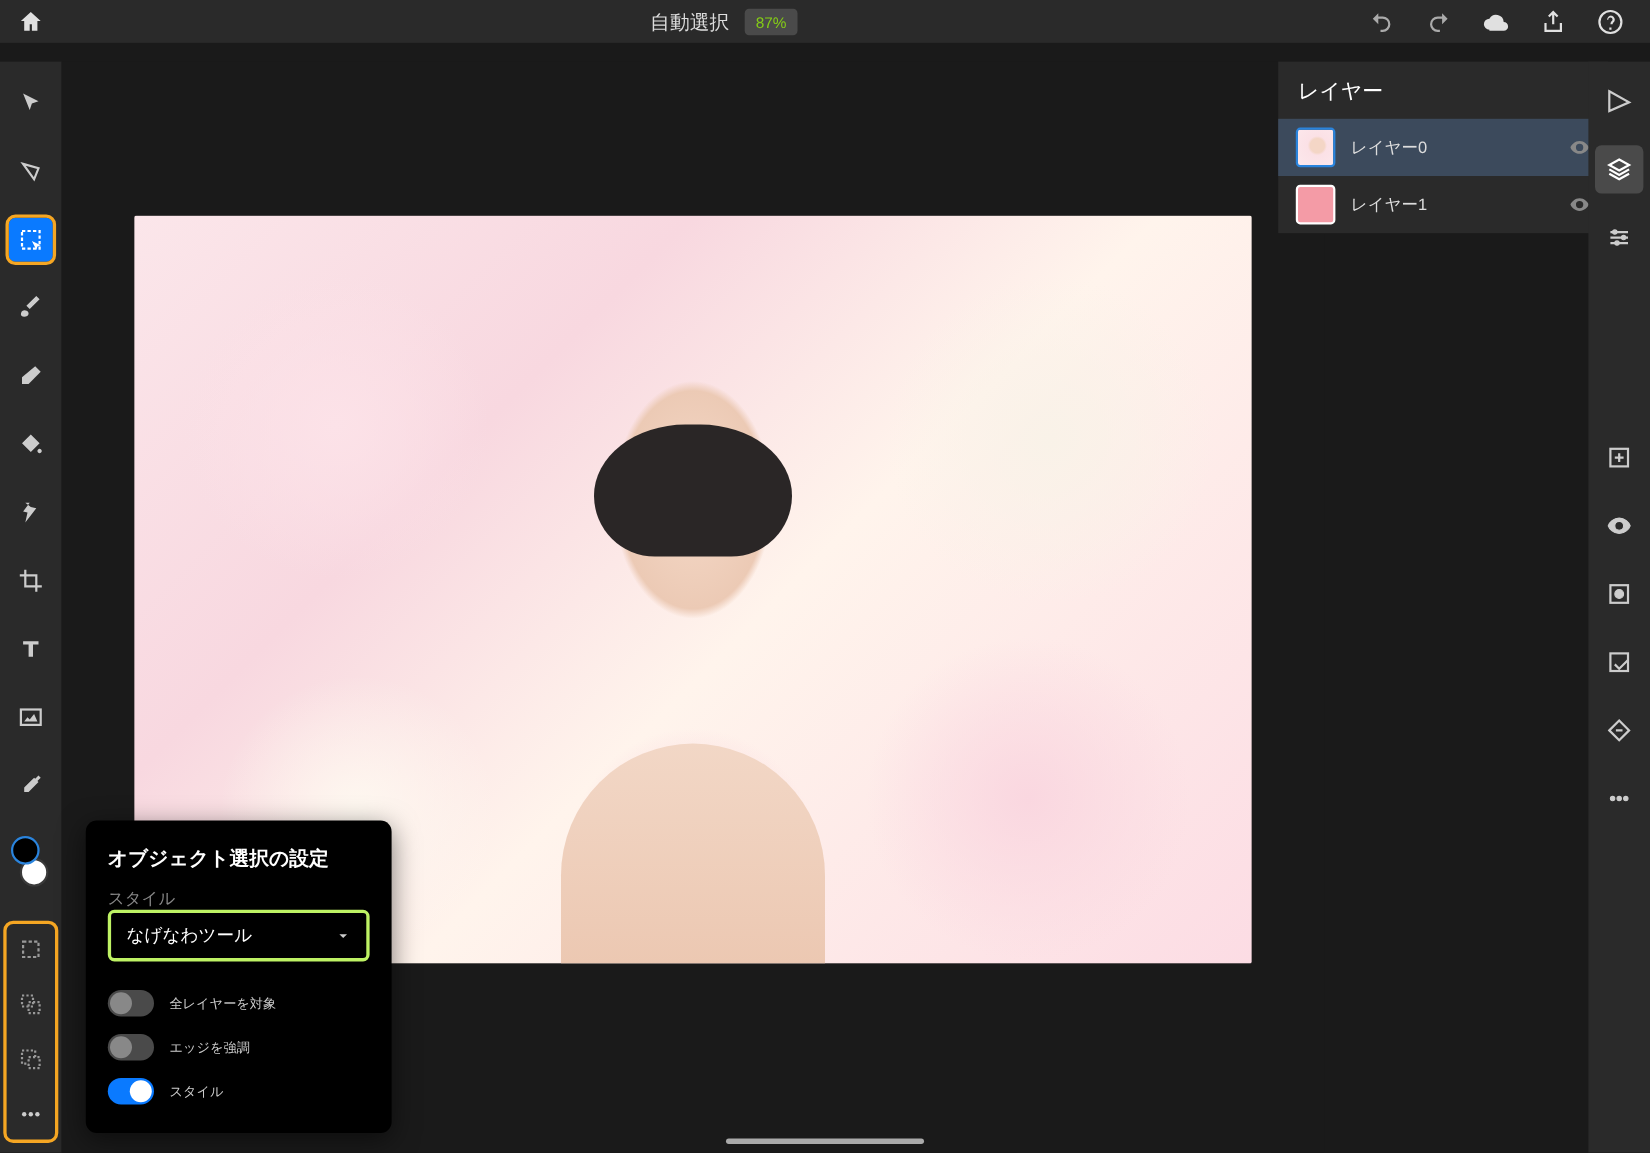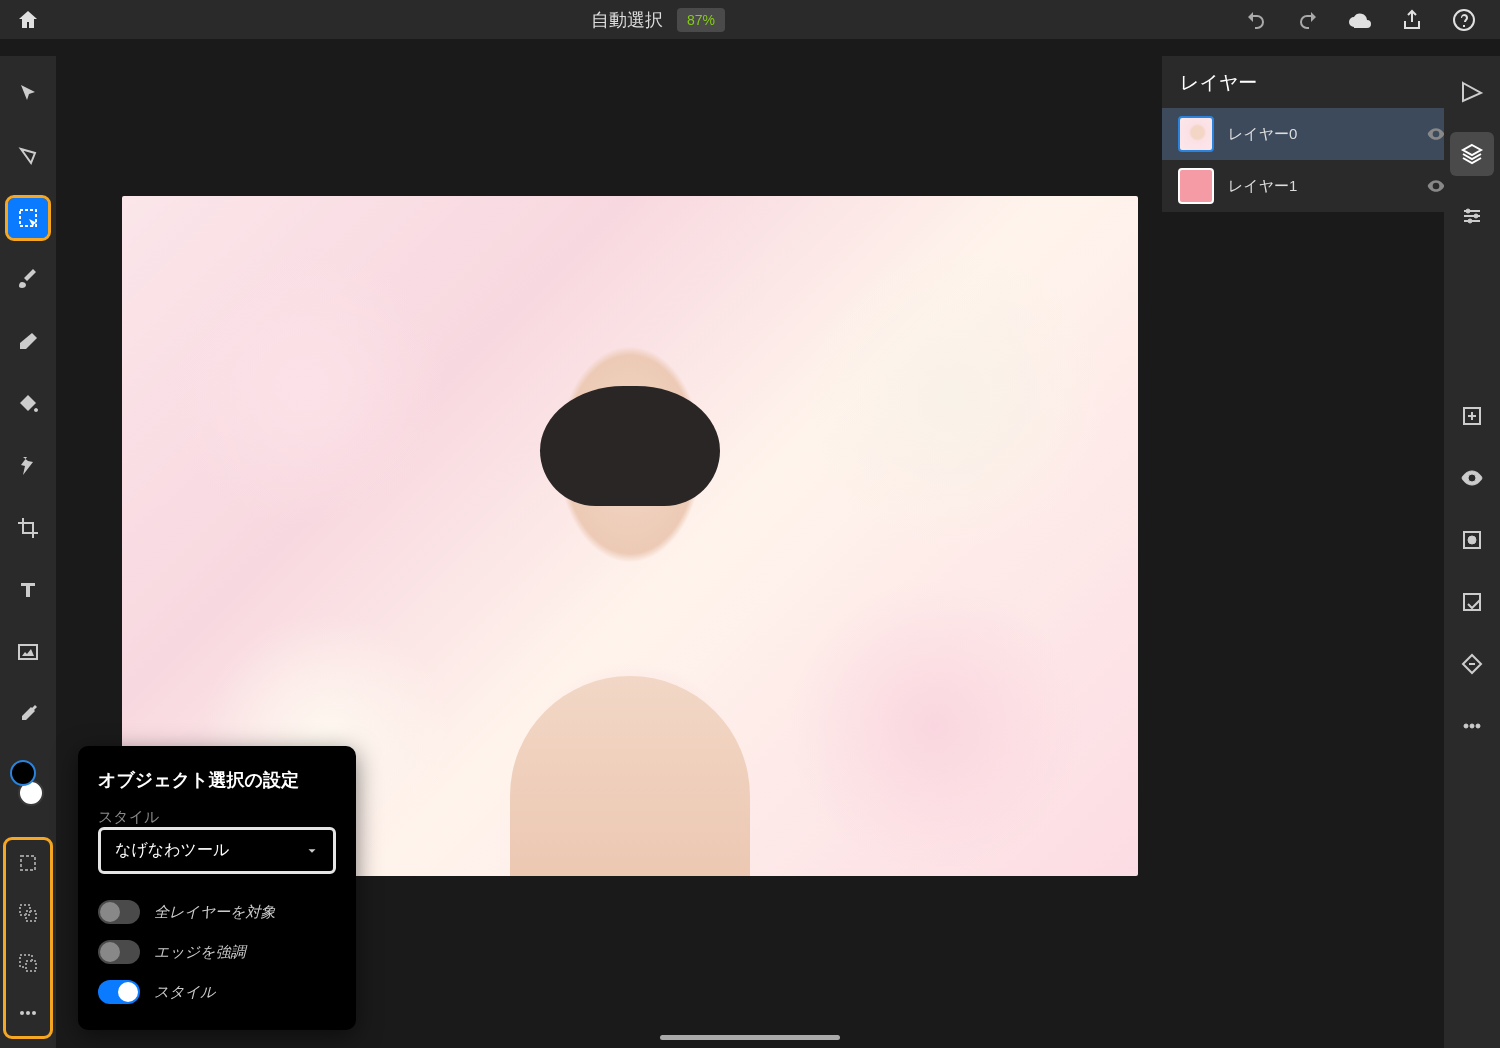--- a/index.html
+++ b/index.html
@@ -57,29 +57,29 @@
 .right-rail { position: absolute; top: 56px; right: 0; width: 56px; bottom: 0; background: #2a2a2a; display: flex; flex-direction: column; align-items: center; padding-top: 14px; gap: 18px; }
 .rail-btn { width: 44px; height: 44px; display: flex; align-items: center; justify-content: center; border-radius: 6px; cursor: pointer; }
 .rail-btn.active { background: #4a4a4a; }
 .rail-btn svg { width: 24px; height: 24px; fill: #ccc; stroke: #ccc; }
 .rail-gap { height: 120px; }
 
 
 .popover { position: absolute; left: 78px; bottom: 18px; width: 278px; background: #000000; border-radius: 10px; padding: 22px 20px 18px; box-shadow: 0 6px 24px rgba(0,0,0,0.5); }
 .popover-title { font-size: 18px; font-weight: 600; color: #fff; margin-bottom: 16px; }
 .popover-label { font-size: 15px; color: #888; }
-.dropdown { border: 3px solid #e5e5e5; border-radius: 6px; padding: 10px 14px; display: flex; align-items: center; justify-content: space-between; margin-bottom: 18px; cursor: pointer; }
+.dropdown { border: 3px solid #bef264; border-radius: 6px; padding: 10px 14px; display: flex; align-items: center; justify-content: space-between; margin-bottom: 18px; cursor: pointer; }
 .dropdown-text { font-size: 16px; color: #fff; }
 .dropdown svg { width: 14px; height: 14px; fill: #ccc; }
 .toggle-row { display: flex; align-items: center; gap: 14px; padding: 8px 0; }
 .toggle { width: 42px; height: 24px; background: #4a4a4a; border-radius: 12px; position: relative; cursor: pointer; }
 .toggle::after { content: ""; position: absolute; top: 2px; left: 2px; width: 20px; height: 20px; background: #888; border-radius: 50%; }
 .toggle.on { background: #0a7aff; }
 .toggle.on::after { left: auto; right: 2px; background: #fff; }
-.toggle-label { font-size: 15px; color: #ccc; font-style: italic; }
+.toggle-label { font-size: 12px; color: #ccc; }
 
 
 .home-ind { position: absolute; bottom: 8px; left: 50%; transform: translateX(-50%); width: 180px; height: 5px; background: #aaa; border-radius: 3px; }
 </style>
 </head>
 <body>
 
 <div class="topbar">
   <div class="topbar-left">
     <svg class="icon white" viewBox="0 0 24 24">

